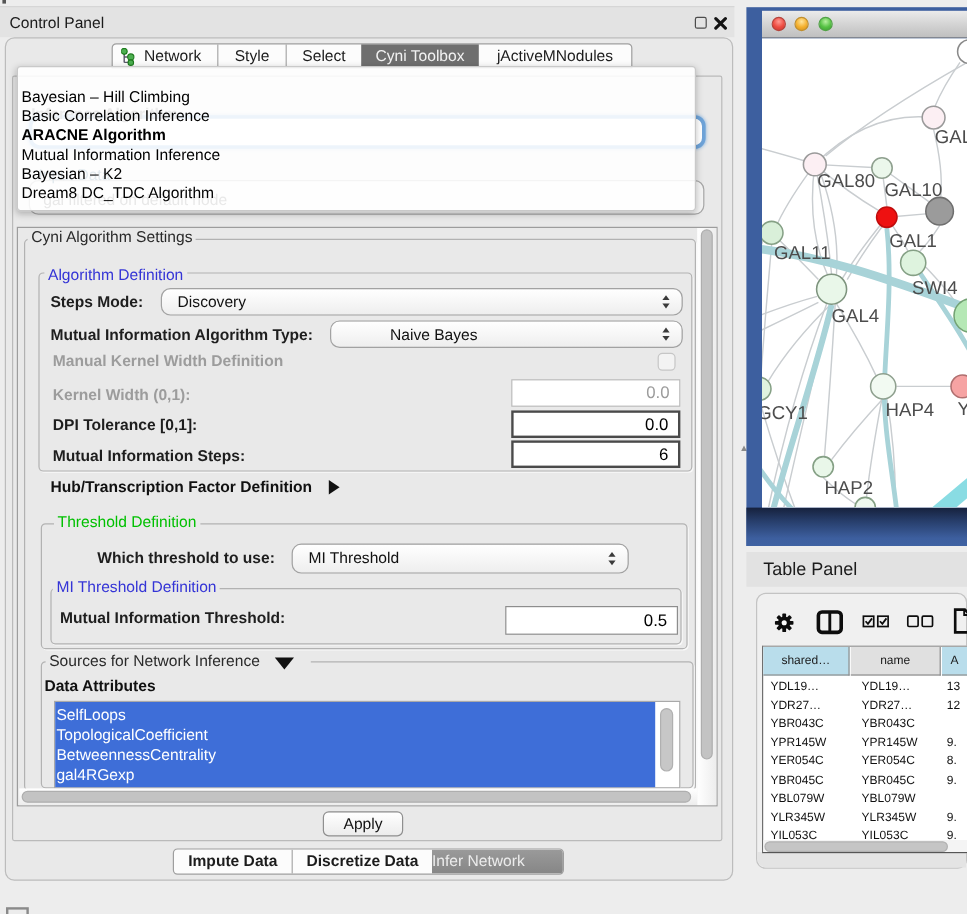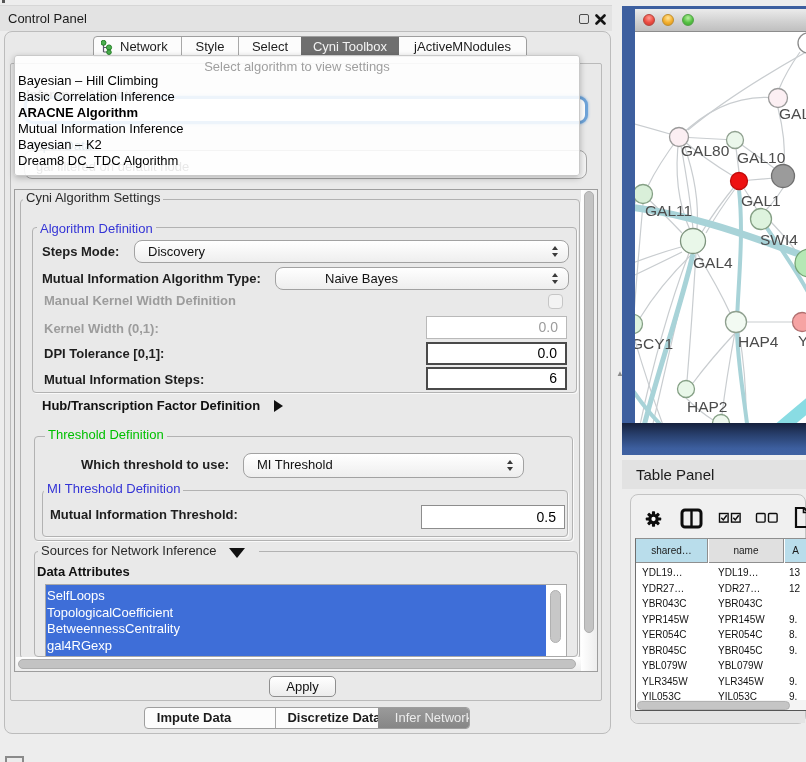--- a/index.html
+++ b/index.html
@@ -52,21 +52,20 @@
 
 <div class="abs" style="left:24px;top:96px;width:564px;height:28px;border-radius:9px;background:#fff;border:3px solid #6ea3d8;box-shadow:0 0 3px #86b3e0;"></div>
 
 <div class="abs" style="left:24px;top:150px;width:563px;height:29px;border-radius:8px;background:#f4f4f4;border:1px solid #a6a6a6;"></div>
 
 <div class="abs" style="left:26px;top:87px;font-size:13px;font-weight:bold;color:#5a5a5a;">Inference Algorithm</div>
 <div class="abs" style="left:32px;top:138px;font-size:13px;font-weight:normal;color:#0c4a6e;">Input Data</div>
 <div class="abs" style="left:36px;top:159px;font-size:13px;color:#404040;">gal filtered on default node</div>
 
 <div class="abs" style="left:14px;top:55px;width:566px;height:121px;background:rgba(255,255,255,0.88);border:1px solid #c9c9c9;border-radius:3px;box-shadow:0 2px 6px rgba(0,0,0,0.25);">
-  <div class="abs" style="left:0;top:3px;width:100%;text-align:center;font-size:13px;color:#9f9f9f;">Select algorithm to view settings</div>
   <div class="abs" style="left:3px;top:17px;font-size:13px;color:#000;line-height:16.1px;">
     Bayesian – Hill Climbing<br>
     Basic Correlation Inference<br>
     <span class="bold">ARACNE Algorithm</span><br>
     Mutual Information Inference<br>
     Bayesian – K2<br>
     Dream8 DC_TDC Algorithm
   </div>
 </div>
 
@@ -132,22 +131,22 @@
 
 <div class="abs" style="left:581px;top:190px;width:16px;height:481px;background:linear-gradient(90deg,#ffffff,#ededed);"></div>
 <div class="abs" style="left:584px;top:191px;width:10px;height:442px;background:#c3c3c3;border:1px solid #aeaeae;border-radius:6px;"></div>
 <div class="abs" style="left:16px;top:657px;width:565px;height:14px;background:linear-gradient(#ffffff,#ededed);"></div>
 <div class="abs" style="left:18px;top:659px;width:558px;height:10px;background:#c3c3c3;border:1px solid #aeaeae;border-radius:5px;"></div>
 
 <div class="abs" style="left:269px;top:676px;width:67px;height:21px;background:linear-gradient(#ffffff,#ececec);border:1px solid #8f8f8f;border-radius:5px;text-align:center;font-size:13px;color:#111;line-height:19px;">Apply</div>
 
 <div id="bottabs" class="abs" style="left:144px;top:707px;height:22px;width:326px;background:#fcfcfc;border:1px solid #9e9e9e;border-radius:4px;font-size:13px;font-weight:bold;color:#1c1c1c;overflow:hidden;">
   <div class="abs" style="left:0;top:0;width:98px;height:20px;line-height:20px;text-align:center;">Impute Data</div>
-  <div class="abs" style="left:98px;top:0;width:117px;height:26px;line-height:20px;border-left:1px solid #a8a8a8;text-align:center;margin-left:32px;">Discretize Data</div>
-  <div class="abs" style="left:215px;top:0;width:111px;height:20px;line-height:20px;background:linear-gradient(#9a9a9a,#868686);color:#ececec;font-weight:normal;text-align:center;margin-left:18px;">Infer Network</div>
+  <div class="abs" style="left:98px;top:0;width:117px;height:26px;line-height:20px;border-left:1px solid #a8a8a8;text-align:center;">Discretize Data</div>
+  <div class="abs" style="left:215px;top:0;width:111px;height:20px;line-height:20px;background:linear-gradient(#9a9a9a,#868686);color:#ececec;font-weight:normal;">Infer Network</div>
 </div>
 
 <div class="abs" style="left:5px;top:756px;width:19px;height:10px;background:#ececec;border:2px solid #8a8a8a;"></div>
 
 <div class="abs" style="left:616px;top:369px;font-size:8px;color:#8a8a8a;">▲</div>
 
 <div class="abs" style="left:622px;top:6px;width:184px;height:449px;background:#3d5f9f;"></div>
 <div class="abs" style="left:622px;top:423px;width:184px;height:32px;background:linear-gradient(#16213d,#273e6b 35%,#3d5f9f 80%,#3f62a2);"></div>
 <div class="abs" style="left:635px;top:9px;width:171px;height:23px;background:linear-gradient(#ebebeb,#d2d2d2 55%,#bfbfbf);border-bottom:1px solid #8d8d8d;">
   <div class="abs" style="left:8px;top:5px;width:12px;height:12px;border-radius:50%;background:radial-gradient(circle at 50% 30%,#ff9a92,#ed4b40 55%,#c33a33);border:1px solid #b5443c;"></div>

